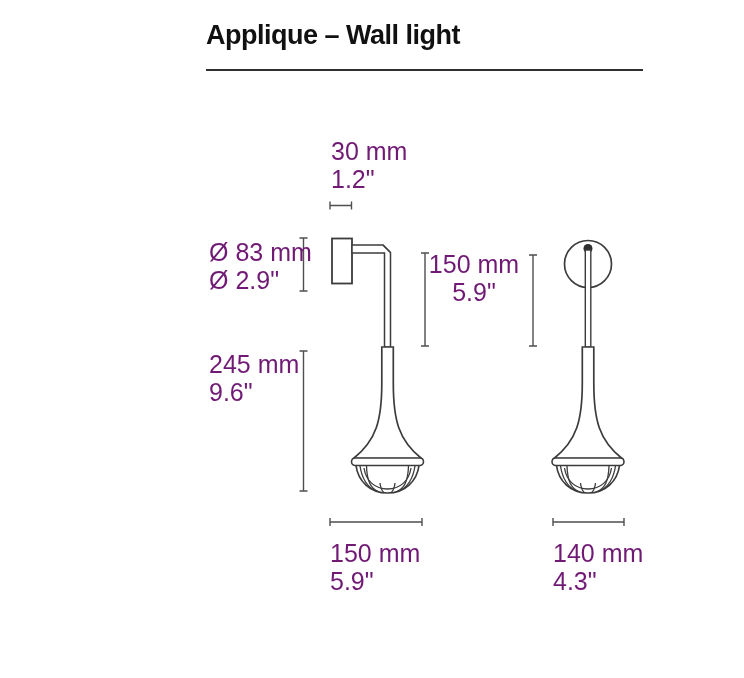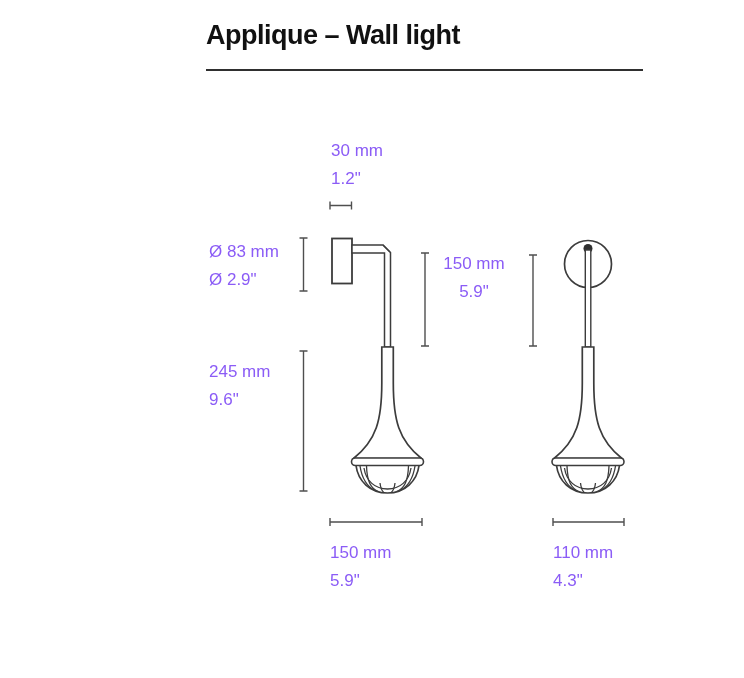--- a/index.html
+++ b/index.html
@@ -16,28 +16,28 @@
     font-size:27px;font-weight:bold;letter-spacing:-0.5px;
     margin:0;color:#111;
   }
   .rule{
     position:absolute;left:206px;top:69px;width:437px;height:2px;
     background:#2f2f2f;
   }
   svg.drawing{position:absolute;left:0;top:0;}
   .dim-label{
     position:absolute;
-    font-size:17px;line-height:28px;
-    color:#8b5cf6;white-space:nowrap;
+    font-size:25px;line-height:28px;
+    color:#701a75;white-space:nowrap;
   }
   .dim-label.center{text-align:center;}
   .lbl-30{left:331px;top:137px;}
   .lbl-75{left:209px;top:238px;}
   .lbl-150-mid{left:426px;top:250px;width:96px;}
-  .lbl-245{left:209px;top:350px;margin-top:8px;}
+  .lbl-245{left:209px;top:350px;}
   .lbl-150-bot{left:330px;top:539px;}
   .lbl-110-bot{left:553px;top:539px;}
 </style>
 </head>
 <body>
 
 <div class="canvas">
 
   <h1 class="title">Applique – Wall light</h1>
   <div class="rule"></div>
@@ -146,17 +146,17 @@
     <div>245 mm</div>
     <div>9.6"</div>
   </div>
 
   <div class="dim-label lbl-150-bot">
     <div>150 mm</div>
     <div>5.9"</div>
   </div>
 
   <div class="dim-label lbl-110-bot">
-    <div>110 mm</div>
+    <div>140 mm</div>
     <div>4.3"</div>
   </div>
 
 </div>
 
 </body></html>

